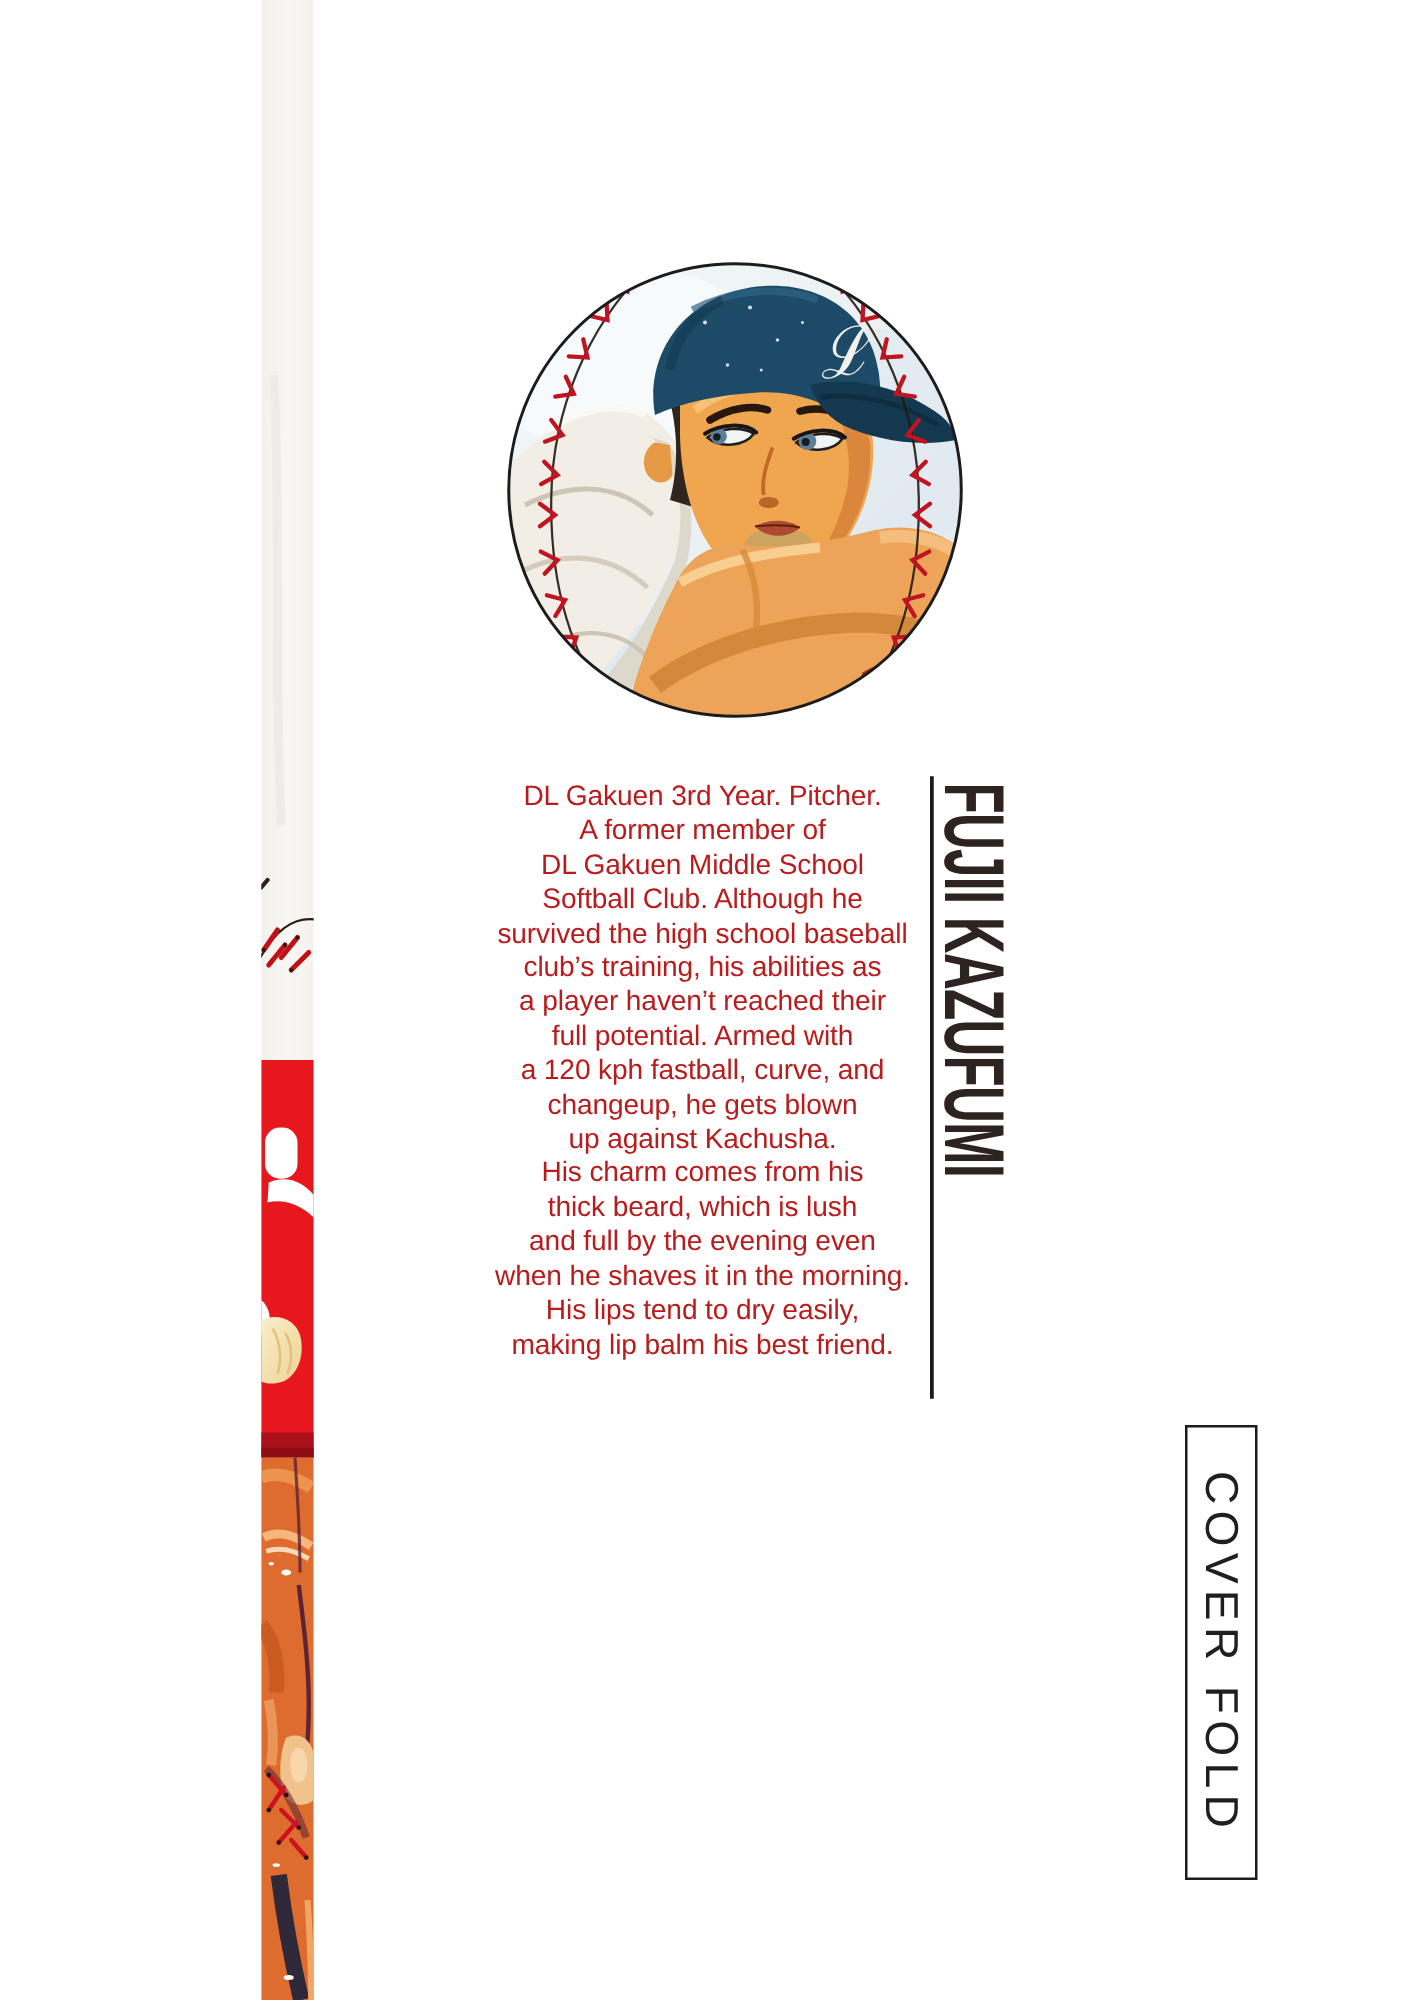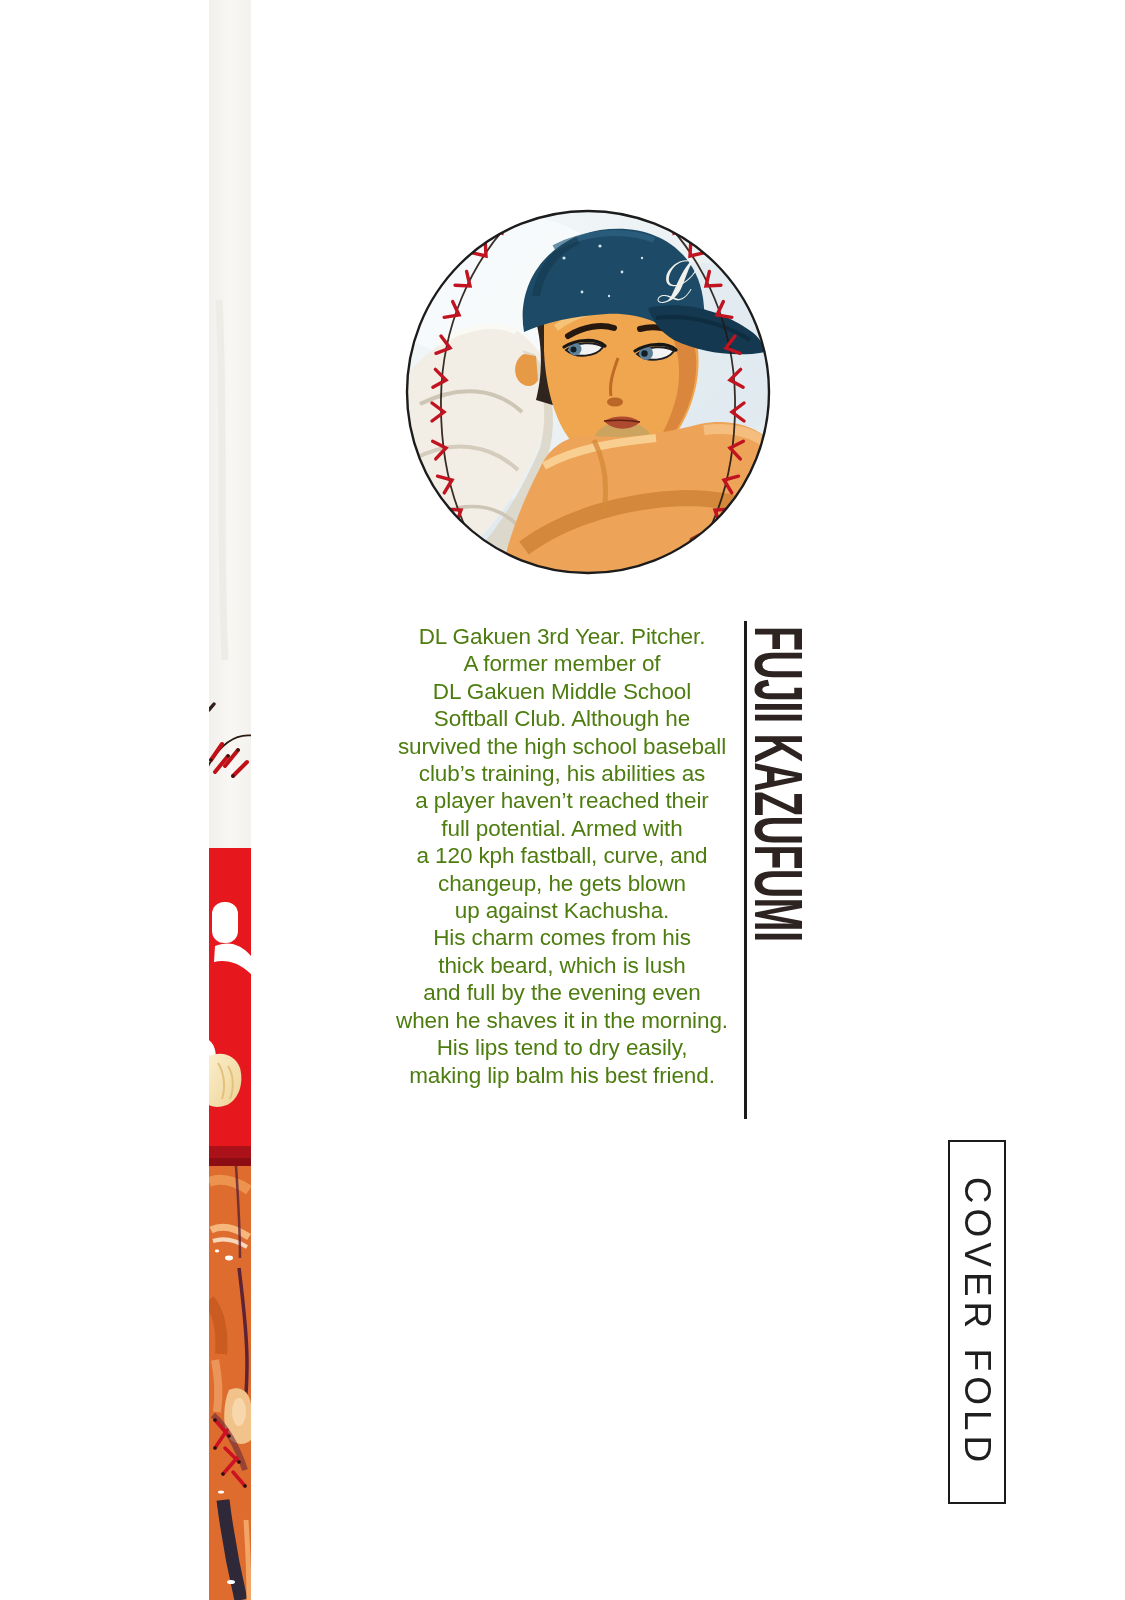--- a/index.html
+++ b/index.html
@@ -8,21 +8,21 @@
 
   
   .strip{position:absolute;left:209px;top:0;width:42px;height:1600px;}
 
   
   .portrait-wrap{position:absolute;left:404px;top:208px;width:368px;height:368px;}
 
   
   .bio{position:absolute;left:372px;top:623px;width:380px;
        font-size:22.5px;line-height:27.4px;letter-spacing:-0.1px;
-       color:#4d7c0f;text-align:center;white-space:pre-line;}
+       color:#b91c1c;text-align:center;white-space:pre-line;}
 
   
   .divider{position:absolute;left:744px;top:621px;width:2.6px;height:498px;background:#1b1b1b;}
 
   
   .name-rot{position:absolute;left:806px;top:626px;width:330px;height:54px;
             transform:rotate(90deg);transform-origin:0 0;}
   .name-inner{display:inline-block;font-size:68px;line-height:54px;font-weight:700;
               letter-spacing:-1px;color:#2d2320;white-space:nowrap;
               transform:scaleX(0.60);transform-origin:0 0;}

